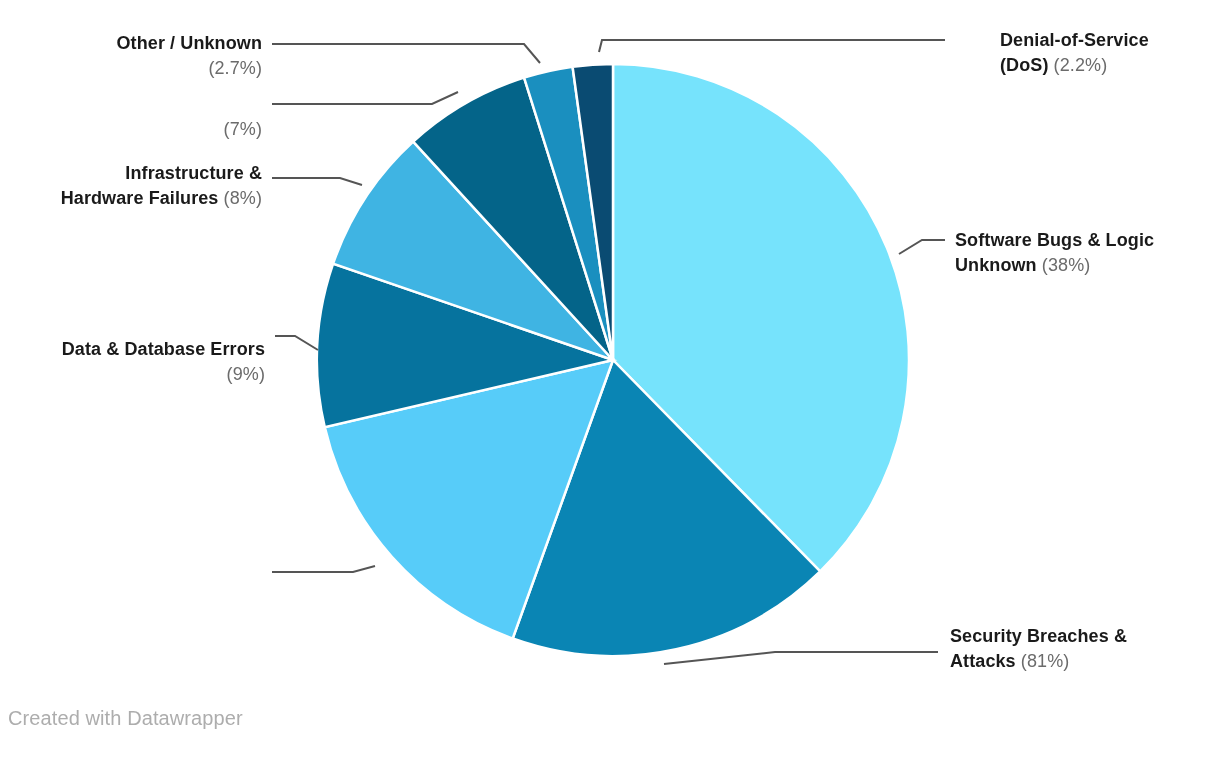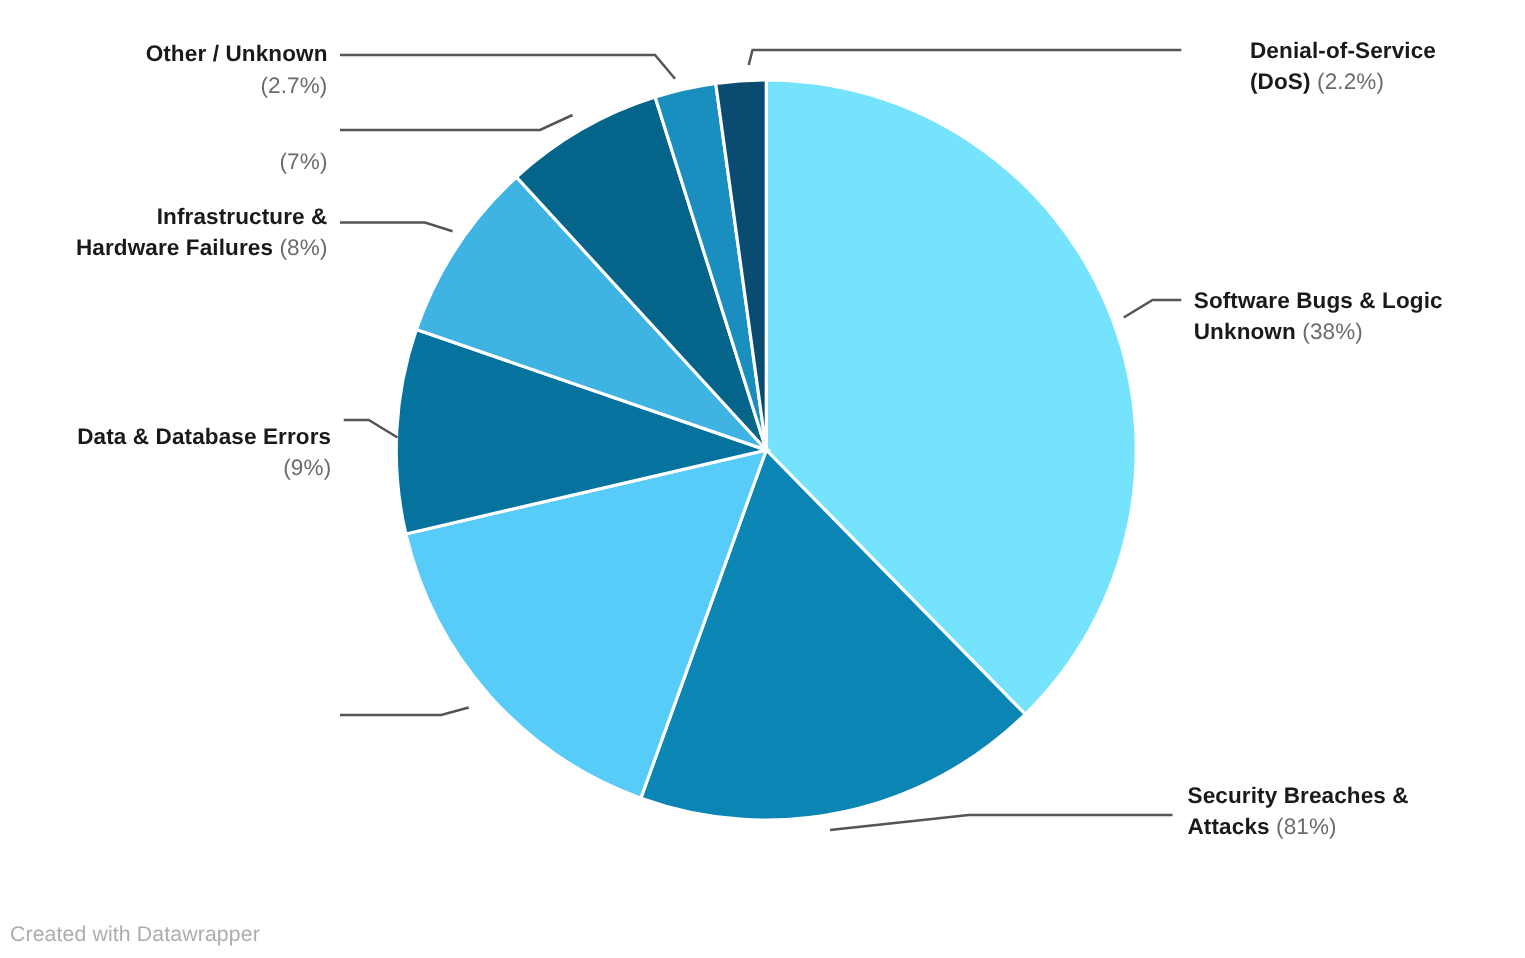--- a/index.html
+++ b/index.html
@@ -36,22 +36,22 @@
   }
   .slice-label .pct {
     font-weight: normal;
     color: #6b6b6b;
   }
   .label-left { text-align: right; }
   .label-right { text-align: left; }
   #footer-note {
     position: absolute;
     left: 8px;
-    top: 738px;
-    font-size: 17px;
+    top: 707px;
+    font-size: 20px;
     color: #adadad;
     letter-spacing: 0.1px;
     text-align: center;
   }
 </style>
 </head>
 <body>
 
 <div id="chart-root">
 

